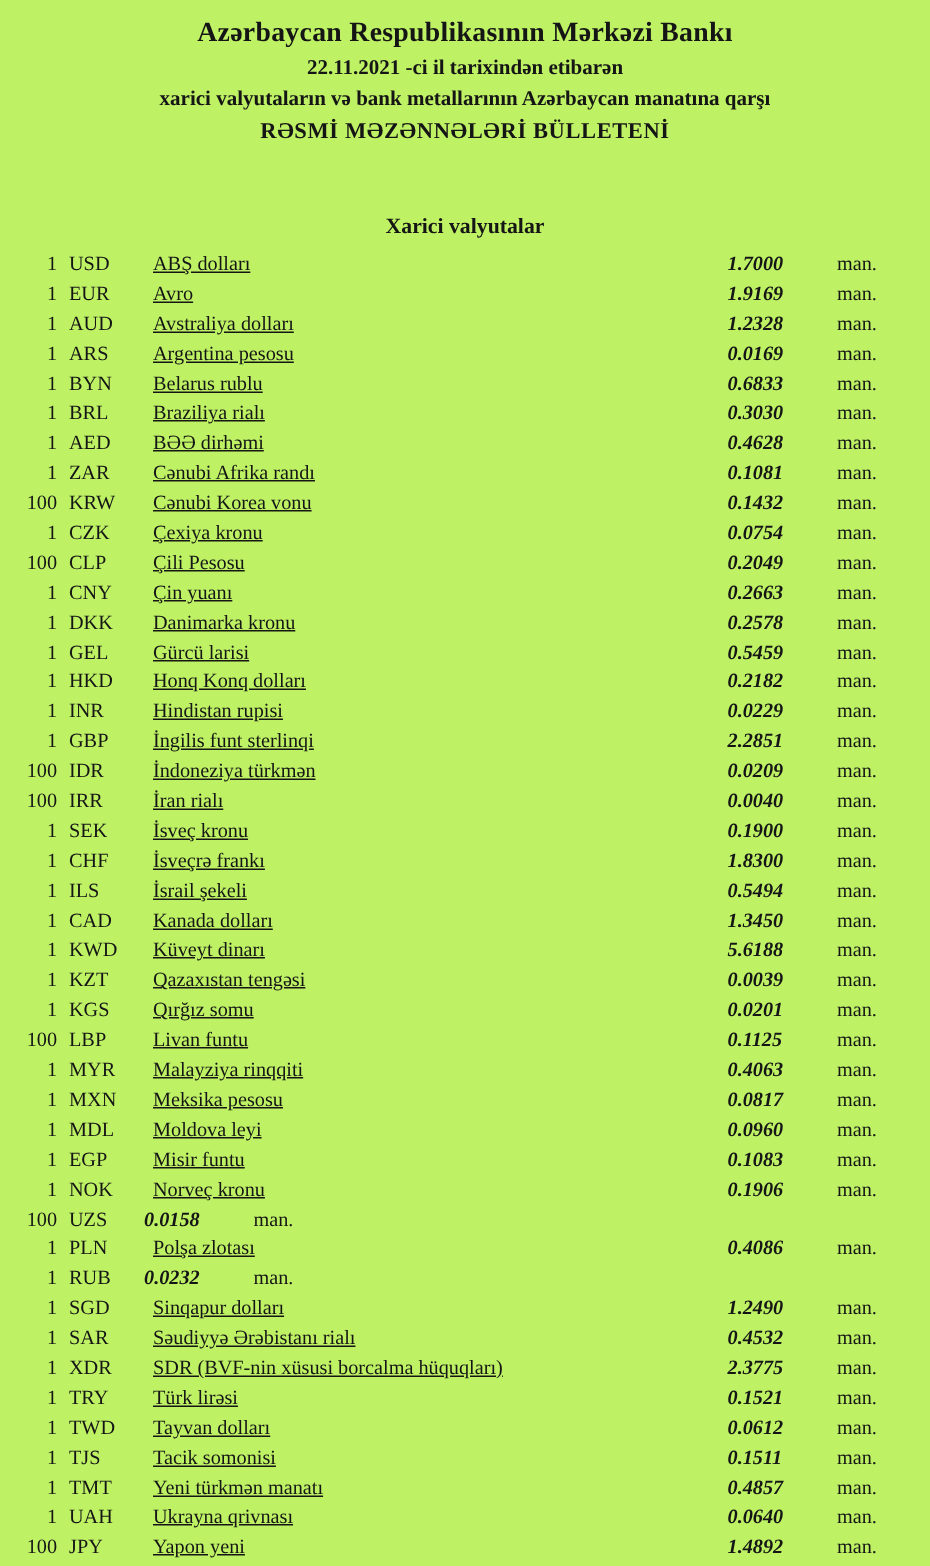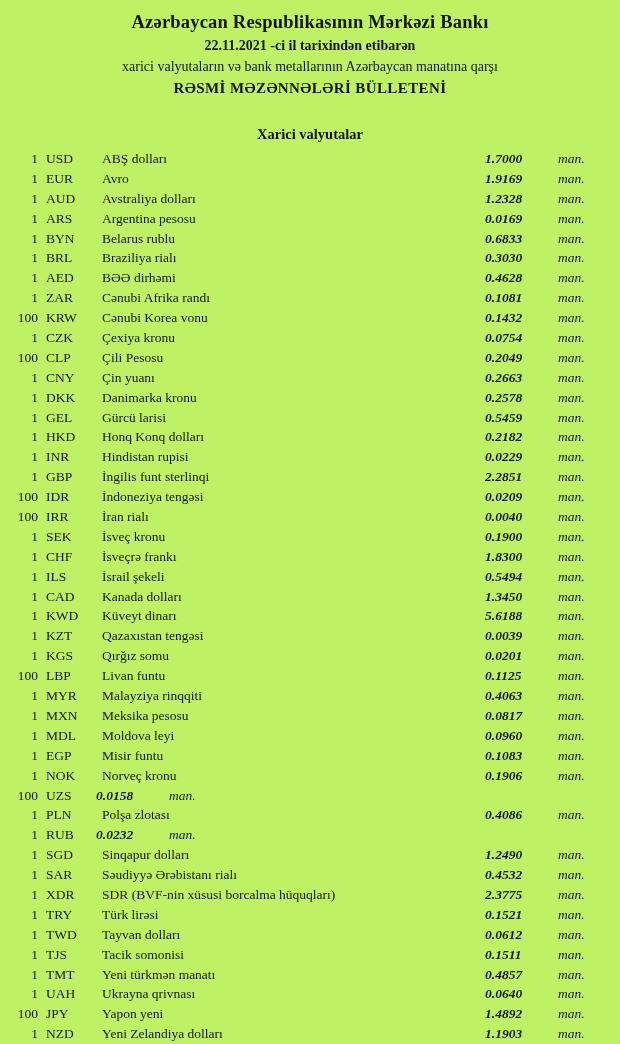--- a/index.html
+++ b/index.html
@@ -25,34 +25,34 @@
     line-height: 26px;
     letter-spacing: 0.2px;
   }
   .doc-dateline {
     font-size: 14px;
     font-weight: 700;
     line-height: 21px;
   }
   .doc-subtitle {
     font-size: 14px;
-    font-weight: 400;
+    font-weight: 700;
     line-height: 21px;
   }
   .doc-bulletin {
     font-size: 15px;
     font-weight: 700;
     line-height: 22px;
     letter-spacing: 0.4px;
   }
   .section-title {
     text-align: center;
     font-size: 14.5px;
     font-weight: 700;
-    margin-top: 25px;
+    margin-top: 42px;
     margin-bottom: 7px;
     line-height: 20px;
   }
   .rates-table {
     width: 100%;
     box-sizing: border-box;
     padding: 0 24px 0 4px;
   }
   .rate-row {
     display: flex;
@@ -69,33 +69,33 @@
   .cell-code {
     width: 50px;
     text-align: left;
     margin-left: 8px;
     flex: 0 0 auto;
   }
   .cell-name {
     flex: 1 1 auto;
     padding-left: 6px;
     overflow: hidden;
+    text-decoration: underline;
   }
   .cell-rate {
     width: 64px;
     text-align: left;
     font-weight: 700;
     font-style: italic;
     flex: 0 0 auto;
   }
   .cell-unit {
     width: 38px;
     padding-left: 9px;
     flex: 0 0 auto;
-    font-style: italic;
   }
 </style>
 </head>
 <body>
 
 <div class="page">
 
   <div class="doc-header">
     <div class="doc-title">Azərbaycan Respublikasının Mərkəzi Bankı</div>
     <div class="doc-dateline">22.11.2021 -ci il tarixindən etibarən</div>
@@ -238,21 +238,21 @@
       <span class="cell-qty">1</span>
       <span class="cell-code">GBP</span>
       <span class="cell-name">İngilis funt sterlinqi</span>
       <span class="cell-rate">2.2851</span>
       <span class="cell-unit">man.</span>
     </div>
 
     <div class="rate-row">
       <span class="cell-qty">100</span>
       <span class="cell-code">IDR</span>
-      <span class="cell-name">İndoneziya tengəsi</span>
+      <span class="cell-name">İndoneziya türkmən</span>
       <span class="cell-rate">0.0209</span>
       <span class="cell-unit">man.</span>
     </div>
 
     <div class="rate-row">
       <span class="cell-qty">100</span>
       <span class="cell-code">IRR</span>
       <span class="cell-name">İran rialı</span>
       <span class="cell-rate">0.0040</span>
       <span class="cell-unit">man.</span>

